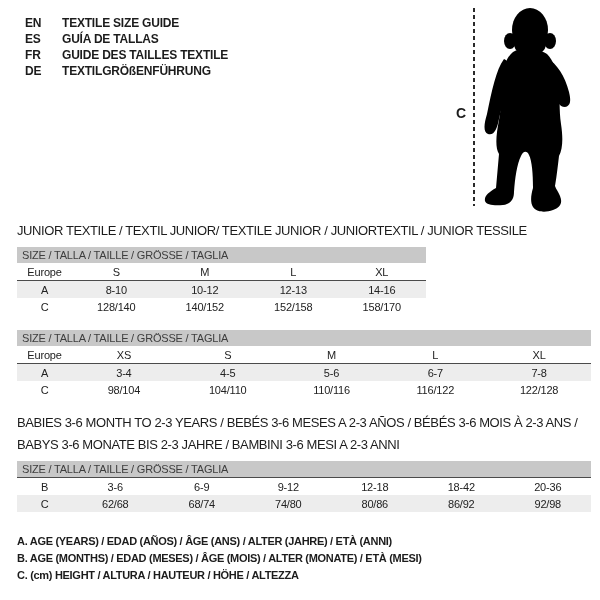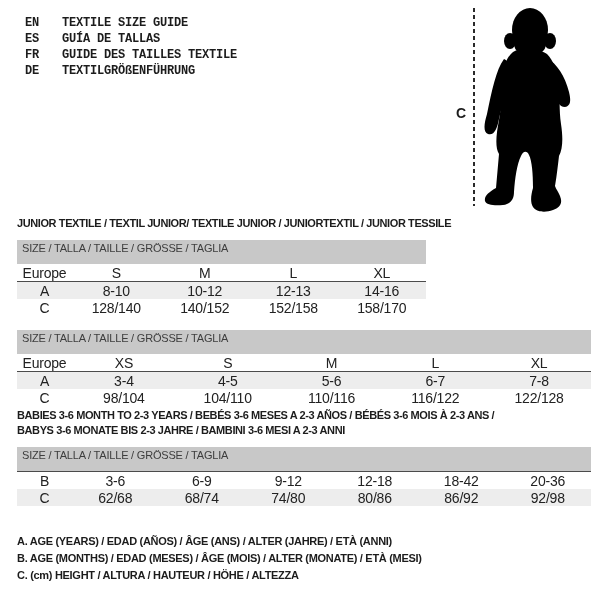--- a/index.html
+++ b/index.html
@@ -2,40 +2,40 @@
 <html><head>
 <meta charset="utf-8">
 <style>
   html,body{margin:0;padding:0;background:#fff;}
   .page{position:relative;width:600px;height:600px;background:#fff;overflow:hidden;
         font-family:"Liberation Sans",sans-serif;color:#1c1c1c;}
 
   
   .lang-block{position:absolute;left:25px;top:15px;font-weight:bold;font-size:12px;
               line-height:16px;letter-spacing:-0.2px;}
-  .lang-row{display:flex;font-family:Liberation Mono, monospace;}
+  .lang-row{display:flex;}
   .lang-code{width:37px;flex:0 0 37px;}
 
   
   .dash-line{position:absolute;left:473px;top:8px;width:2px;height:198px;
              background:repeating-linear-gradient(to bottom,#2a2a2a 0 4px,transparent 4px 7px);}
   .c-label{position:absolute;left:456px;top:105px;font-size:14px;font-weight:bold;}
   .baby-svg{position:absolute;left:483px;top:2px;}
 
   
   .section{position:absolute;left:17px;}
   #sec-junior{top:216px;width:409px;}
   #sec-children{top:321px;width:574px;}
   #sec-babies{top:408px;width:574px;}
-  .section-title{font-weight:bold;font-size:11px;line-height:15px;letter-spacing:-0.4px;
-                 white-space:nowrap;}
-  .size-bar{margin-top:9px;height:24px;line-height:16px;background:#c8c8c8;color:#3d3d3d;
+  .section-title{font-weight:normal;font-size:13px;line-height:15px;letter-spacing:-0.4px;
+                 white-space:nowrap;margin-top:7px;}
+  .size-bar{margin-top:9px;height:16px;line-height:16px;background:#c8c8c8;color:#3d3d3d;
             font-size:11px;letter-spacing:-0.2px;padding-left:5px;}
   table.size-table{width:100%;border-collapse:collapse;table-layout:fixed;}
-  table.size-table td{height:17px;font-size:14px;letter-spacing:-0.2px;text-align:center;
+  table.size-table td{height:17px;font-size:11px;letter-spacing:-0.2px;text-align:center;
             padding:0;color:#222;}
   td.row-label{text-align:left;padding-left:5px;}
   col.label-col{width:55px;}
   tr.shaded{background:#ededed;}
   tr.divider td{border-top:1px solid #4b4b4b;}
 
   
   .notes{position:absolute;left:17px;top:533px;font-weight:bold;font-size:11px;
          line-height:17px;letter-spacing:-0.3px;white-space:nowrap;}
 </style>

